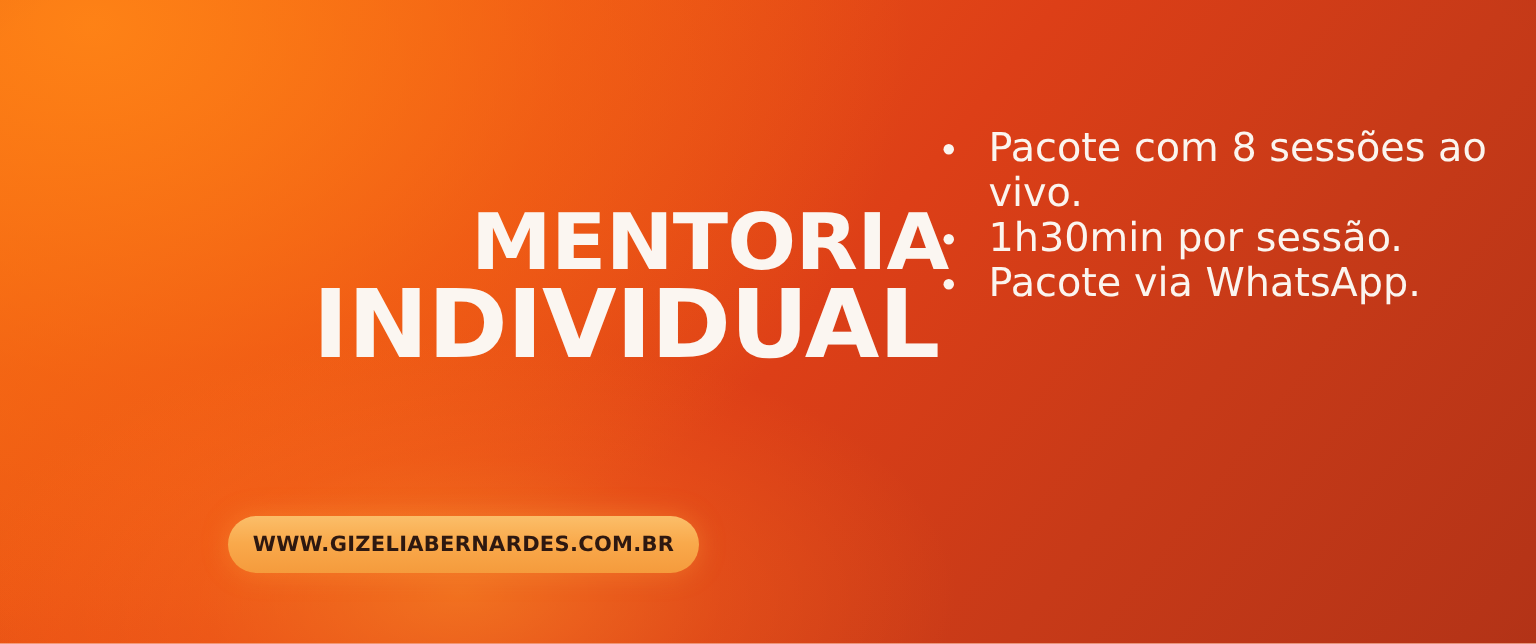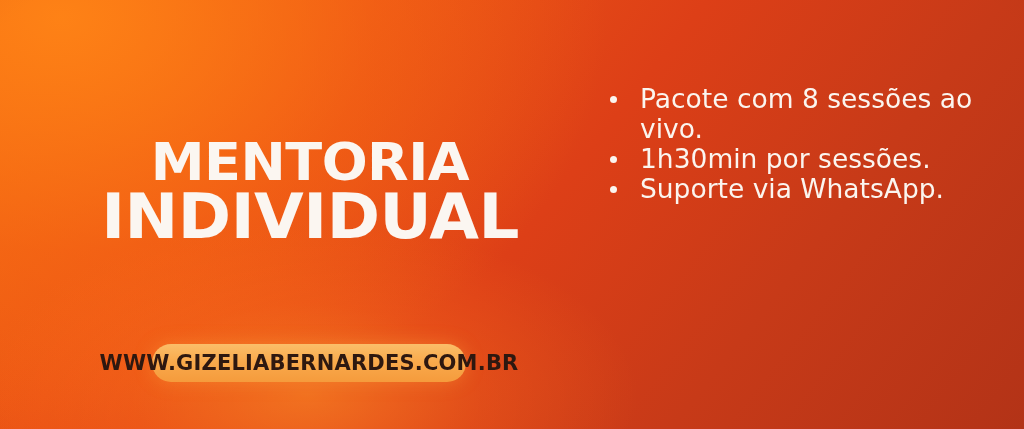--- a/index.html
+++ b/index.html
@@ -44,21 +44,21 @@
                       rgba(0,0,0,0) 55%,
                       rgba(90,20,5,0.16) 100%);
   }
 
   
   #title-block {
     position: absolute;
     left: 0;
     top: 138px;
     width: 620px;
-    text-align: center;
+    text-align: right;
   }
 
   .title-line {
     color: #FBF6F1;
     font-weight: 800;
     letter-spacing: -0.5px;
     line-height: 0.93;
     text-transform: uppercase;
     white-space: nowrap;
     display: block;
@@ -84,30 +84,30 @@
     border-radius: 19px;
     background: linear-gradient(180deg, #FBBE69 0%, #F9A94B 48%, #F59B3C 100%);
     box-shadow: 0 0 18px rgba(255,170,70,0.35);
     display: flex;
     align-items: center;
     justify-content: center;
   }
 
   #url-pill-text {
     color: #2E1810;
-    font-size: 21px;
+    font-size: 14px;
     font-weight: 600;
     letter-spacing: 0.2px;
     white-space: nowrap;
   }
 
   
   #features {
     position: absolute;
-    left: 608px;
+    left: 627px;
     top: 84px;
     width: 372px;
     margin: 0;
     padding: 0;
     list-style: none;
   }
 
   #features li {
     position: relative;
     color: #FBF5EF;
@@ -139,17 +139,17 @@
     <span class="title-line" id="title-line-1">MENTORIA</span>
     <span class="title-line" id="title-line-2">INDIVIDUAL</span>
   </div>
 
   <div id="url-pill">
     <span id="url-pill-text">WWW.GIZELIABERNARDES.COM.BR</span>
   </div>
 
   <ul id="features">
     <li>Pacote com 8 sessões ao vivo.</li>
-    <li>1h30min por sessões.</li>
-    <li>Suporte via WhatsApp.</li>
+    <li>1h30min por sessão.</li>
+    <li>Pacote via WhatsApp.</li>
   </ul>
 
 </div>
 
 </body></html>

